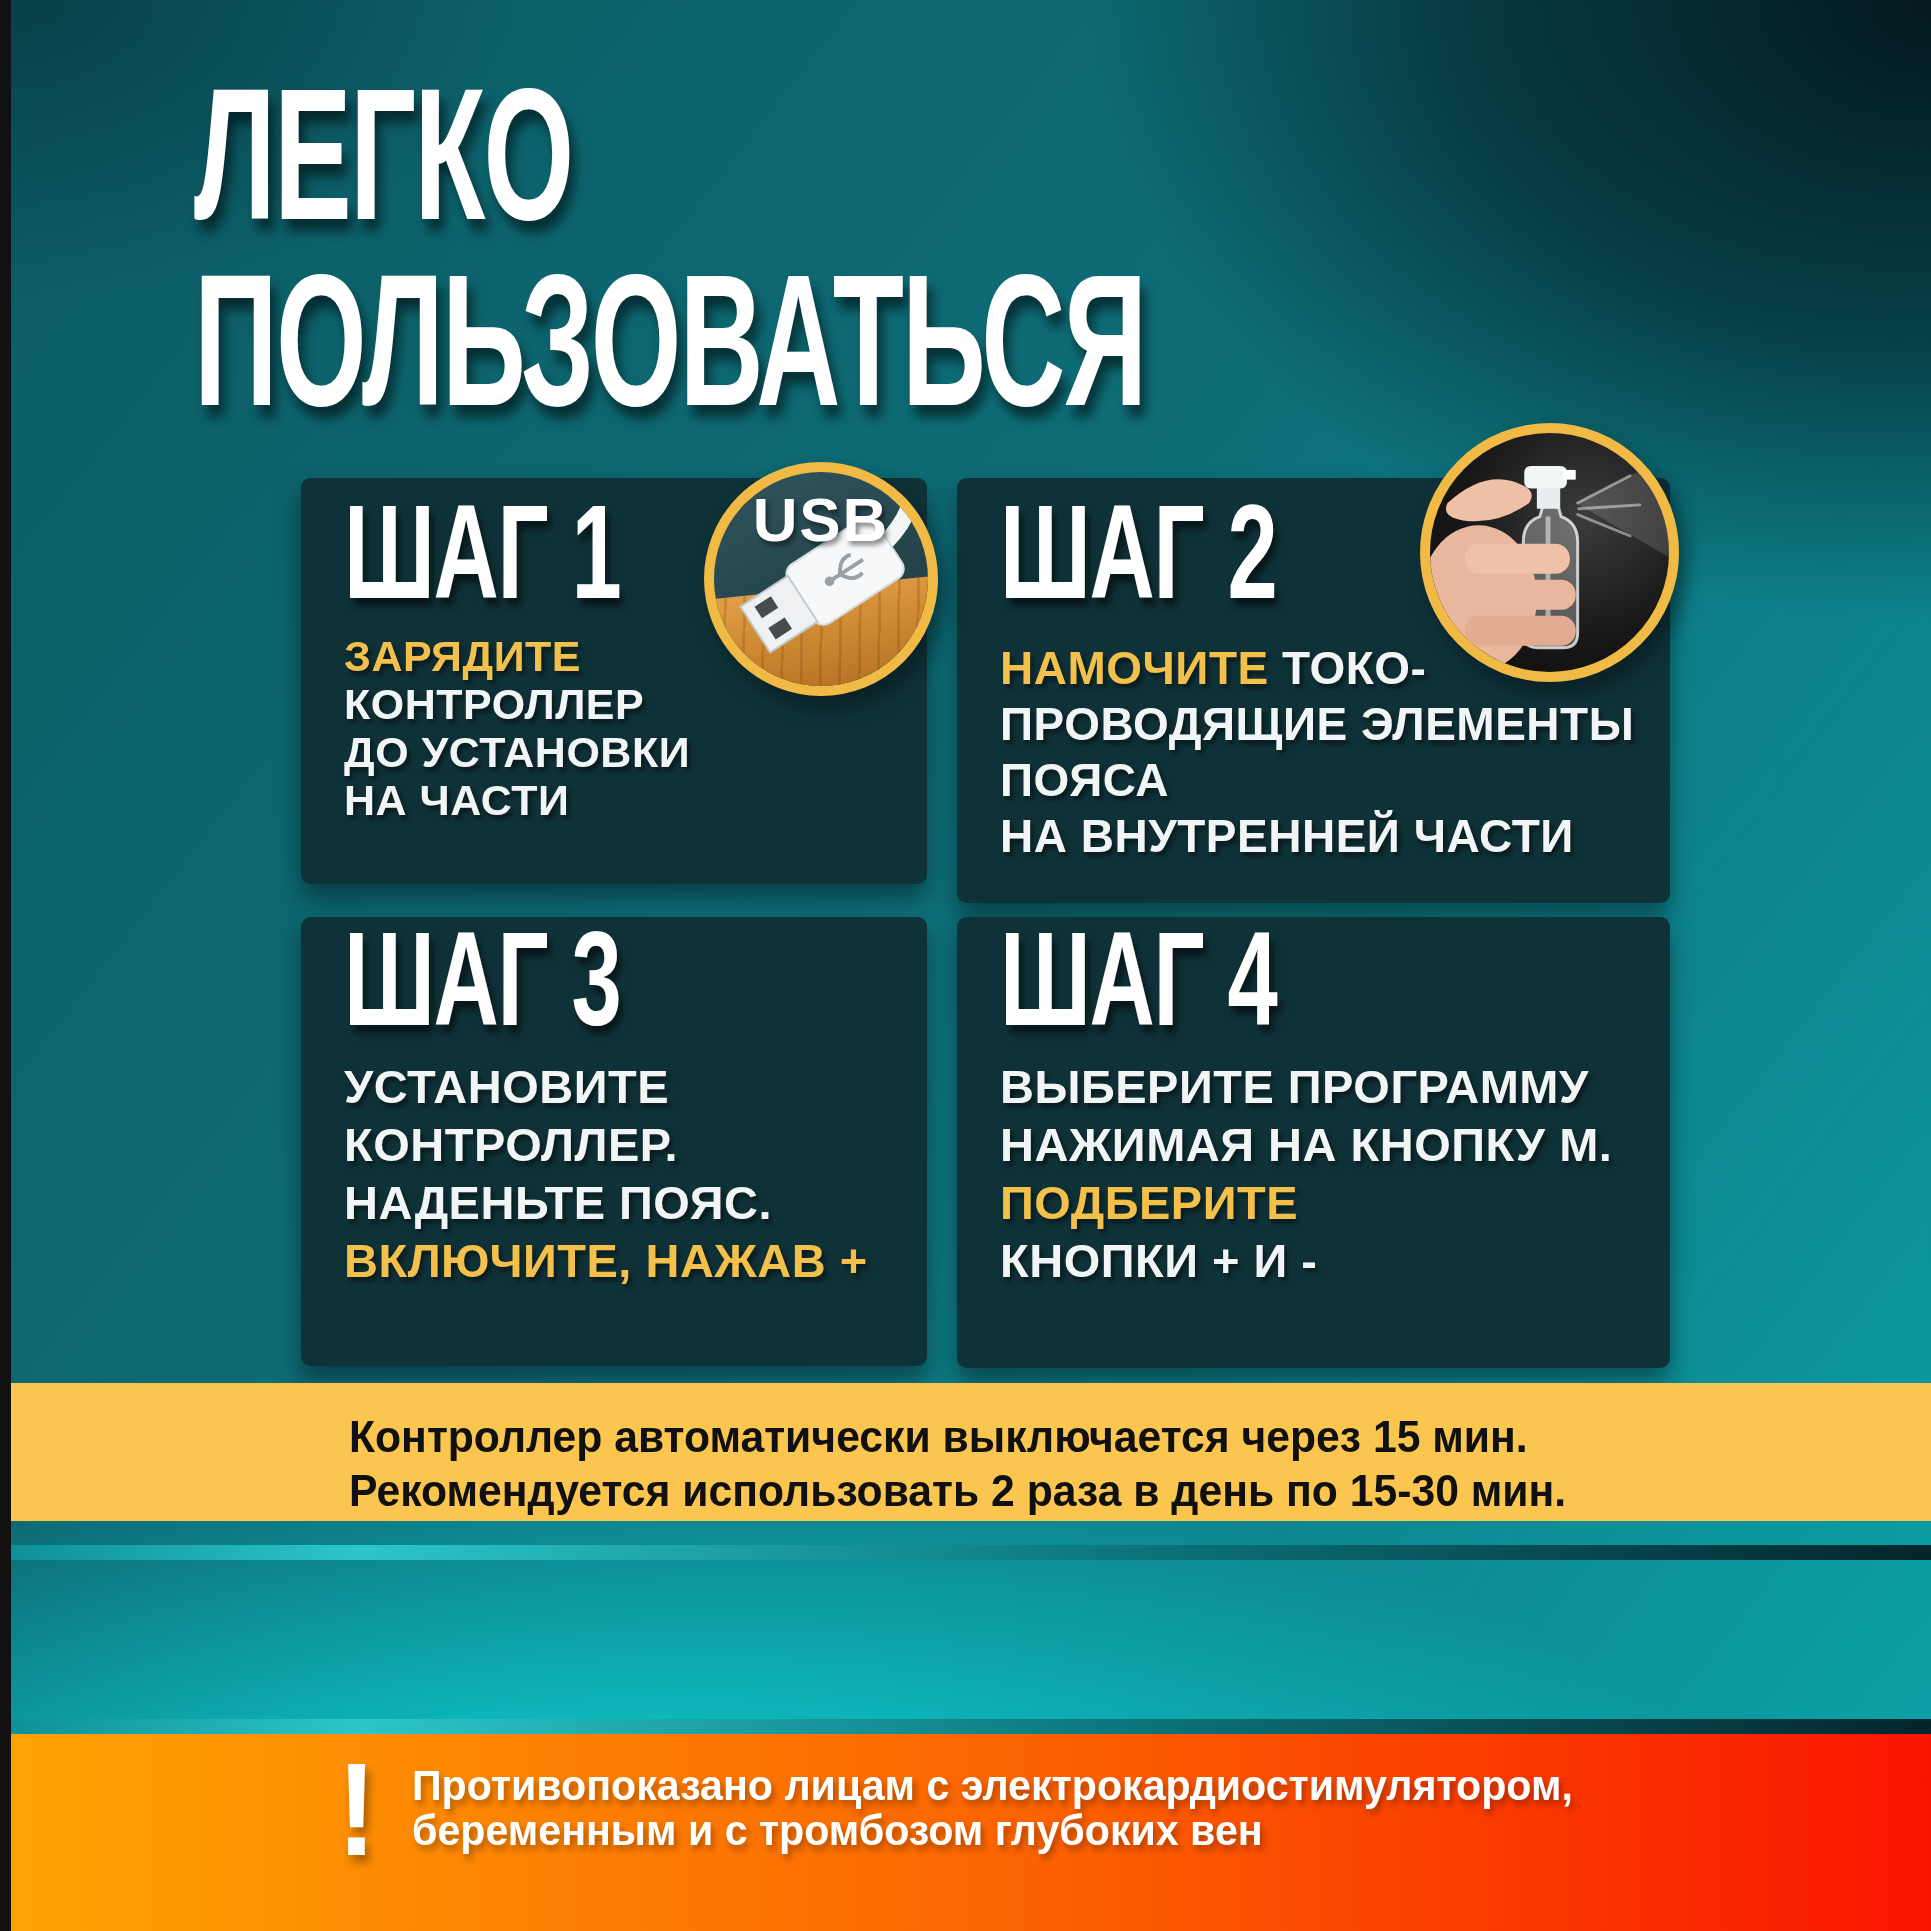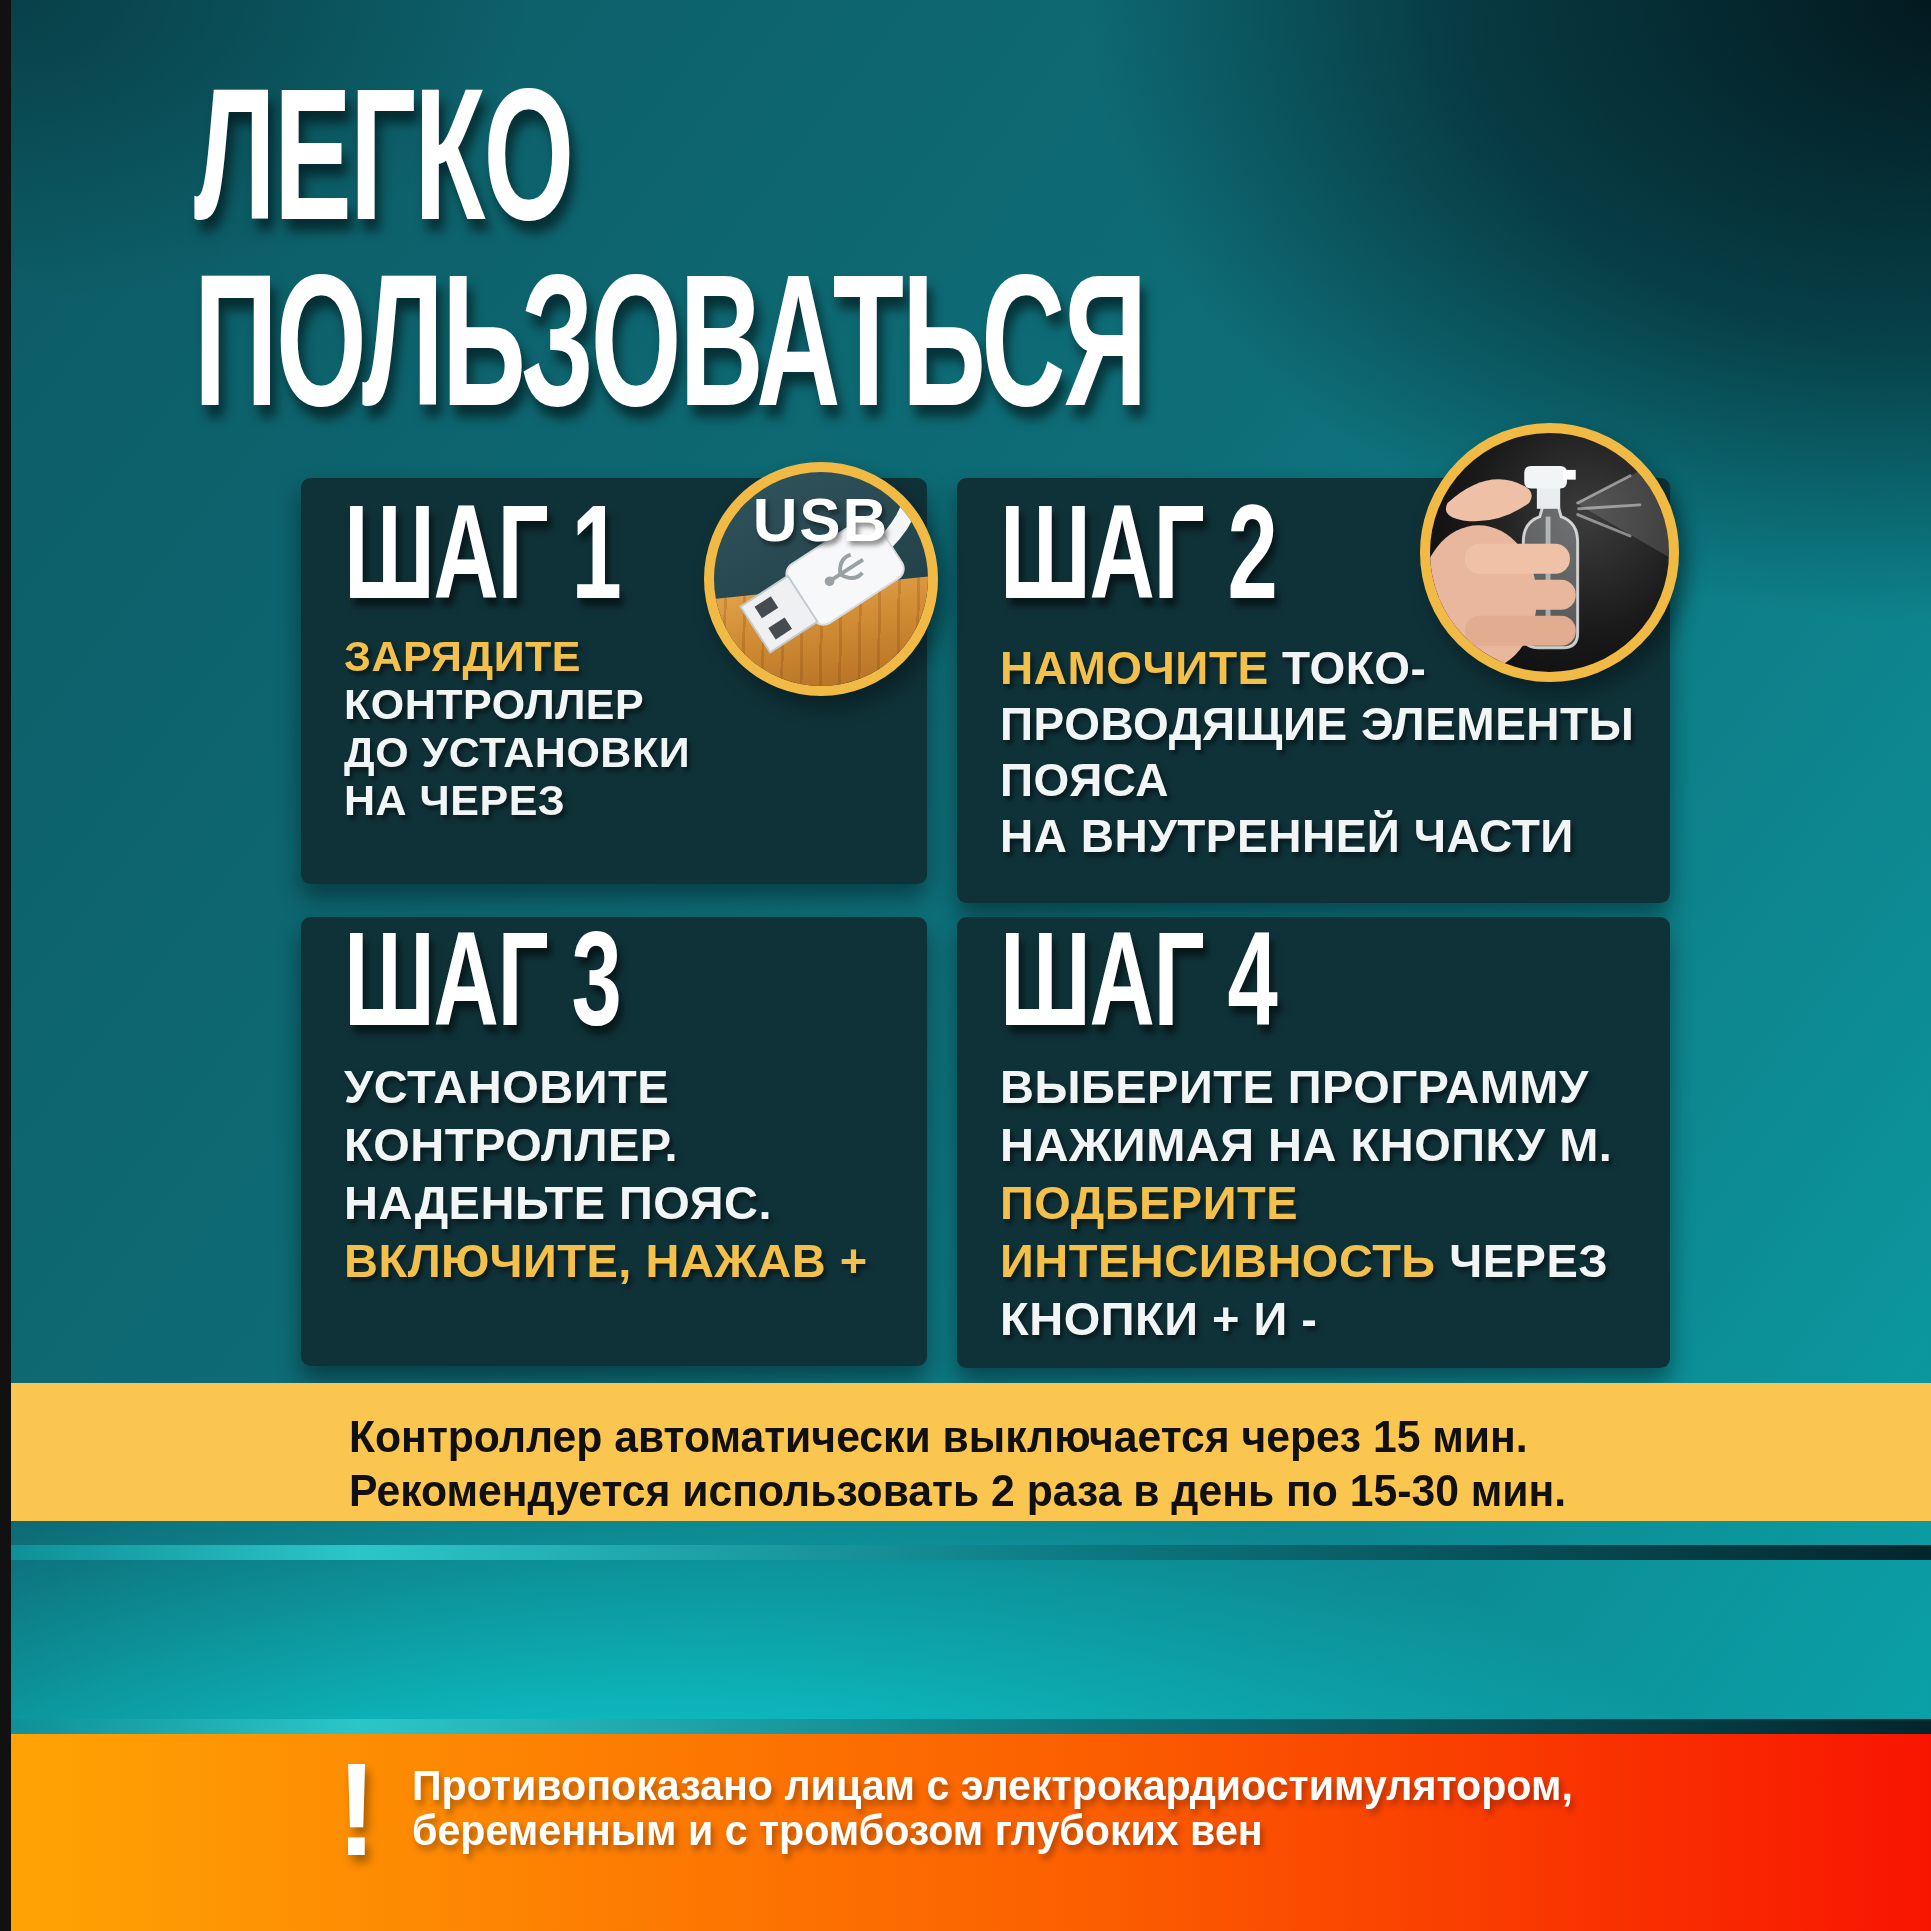--- a/index.html
+++ b/index.html
@@ -95,21 +95,21 @@
 
   <div class="title-line cond" id="title-1">ЛЕГКО</div>
   <div class="title-line cond" id="title-2">ПОЛЬЗОВАТЬСЯ</div>
 
   <div class="card" id="card1">
     <div class="step-h cond">ШАГ 1</div>
     <div class="step-body">
       <div class="accent">ЗАРЯДИТЕ</div>
       <div>КОНТРОЛЛЕР</div>
       <div>ДО УСТАНОВКИ</div>
-      <div>НА ЧЕРЕЗ</div>
+      <div>НА ЧАСТИ</div>
     </div>
   </div>
 
   <div class="card" id="card2">
     <div class="step-h cond">ШАГ 2</div>
     <div class="step-body">
       <div><span class="accent">НАМОЧИТЕ</span><span> ТОКО-</span></div>
       <div>ПРОВОДЯЩИЕ ЭЛЕМЕНТЫ</div>
       <div>ПОЯСА</div>
       <div>НА ВНУТРЕННЕЙ ЧАСТИ</div>
@@ -125,21 +125,20 @@
       <div class="accent">ВКЛЮЧИТЕ, НАЖАВ +</div>
     </div>
   </div>
 
   <div class="card" id="card4">
     <div class="step-h cond">ШАГ 4</div>
     <div class="step-body">
       <div>ВЫБЕРИТЕ ПРОГРАММУ</div>
       <div>НАЖИМАЯ НА КНОПКУ М.</div>
       <div class="accent">ПОДБЕРИТЕ</div>
-      <div><span class="accent">ИНТЕНСИВНОСТЬ</span><span> ЧЕРЕЗ</span></div>
       <div>КНОПКИ + И -</div>
     </div>
   </div>
 
   <div class="badge" id="usb-badge">
     <div class="usb-wood"></div>
     <svg viewBox="0 0 220 220">
       <g transform="rotate(-33 110 130)">
         <path d="M196 118 q 28 -6 44 -20" stroke="#f4f6f6" stroke-width="17" fill="none" stroke-linecap="round"></path>
         <rect x="92" y="84" width="108" height="72" rx="12" fill="#f7f8f9" stroke="#d7dbde" stroke-width="2"></rect>

